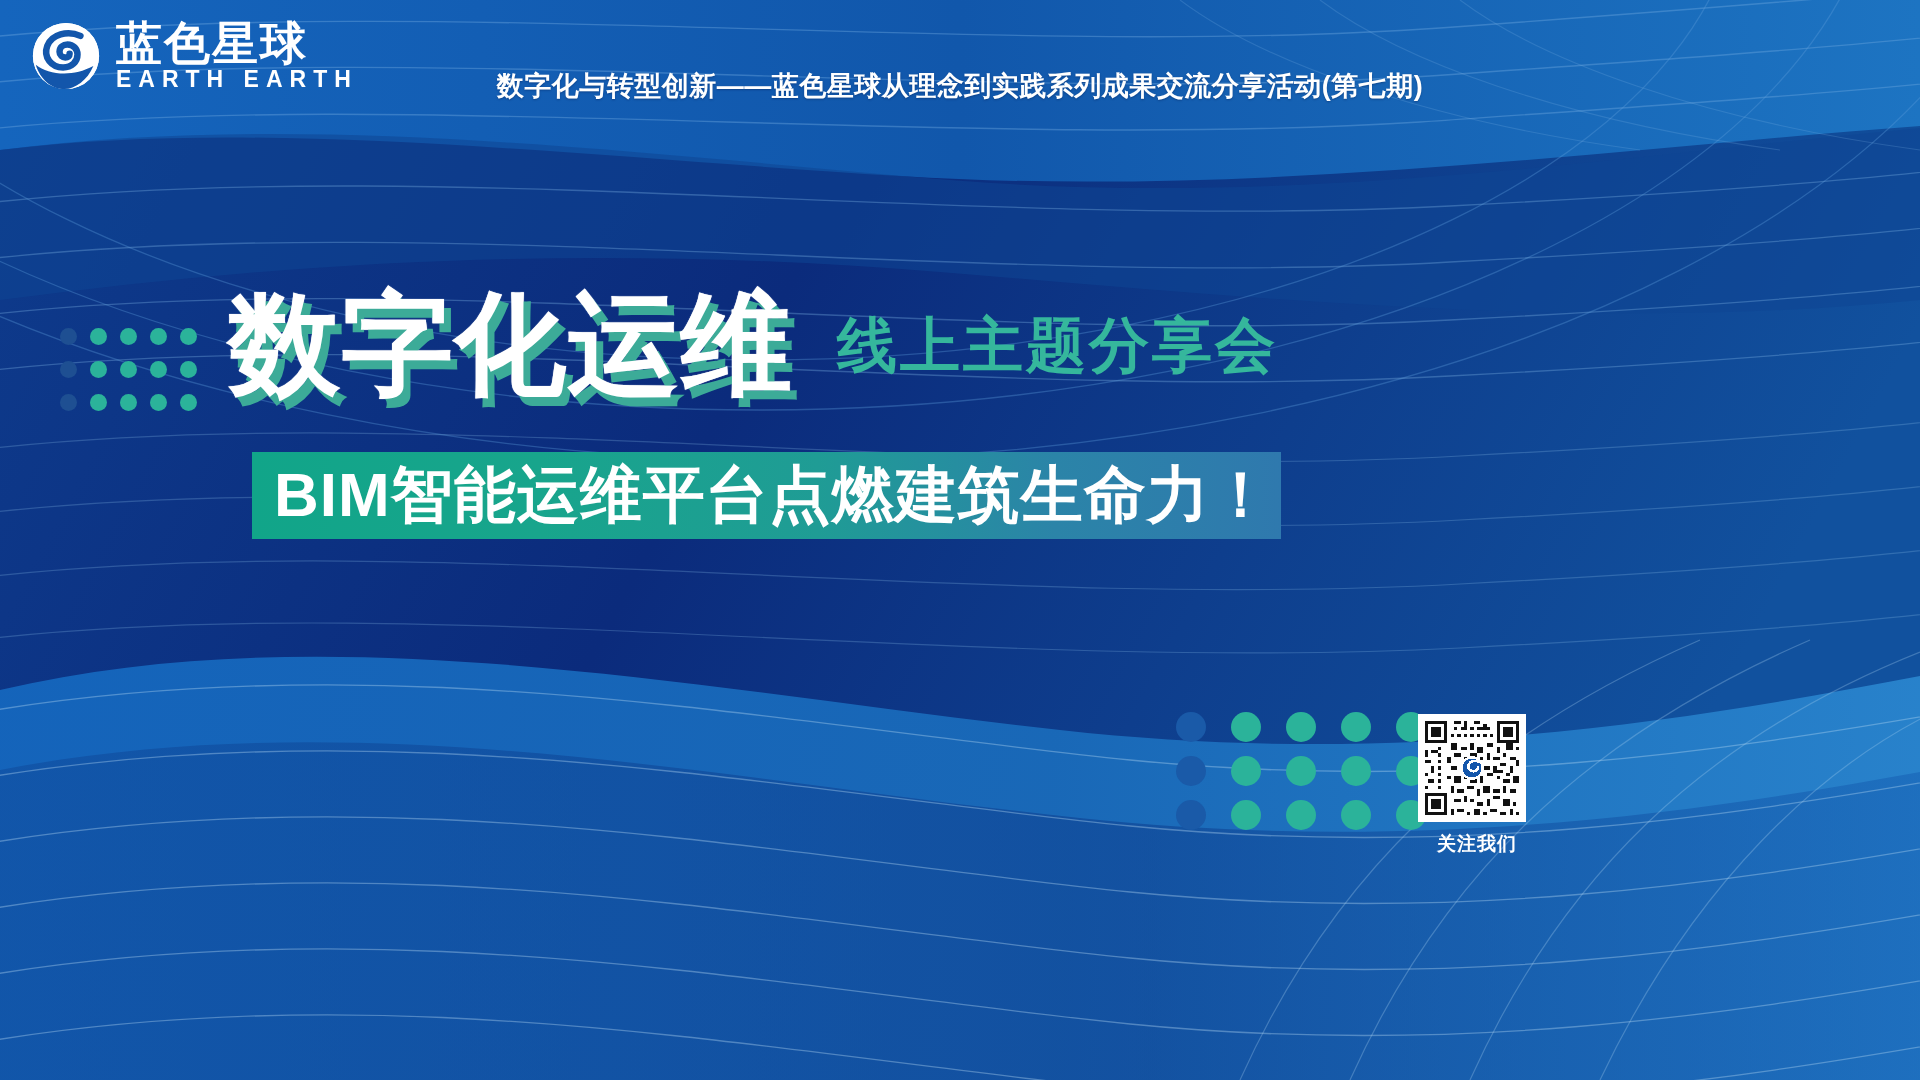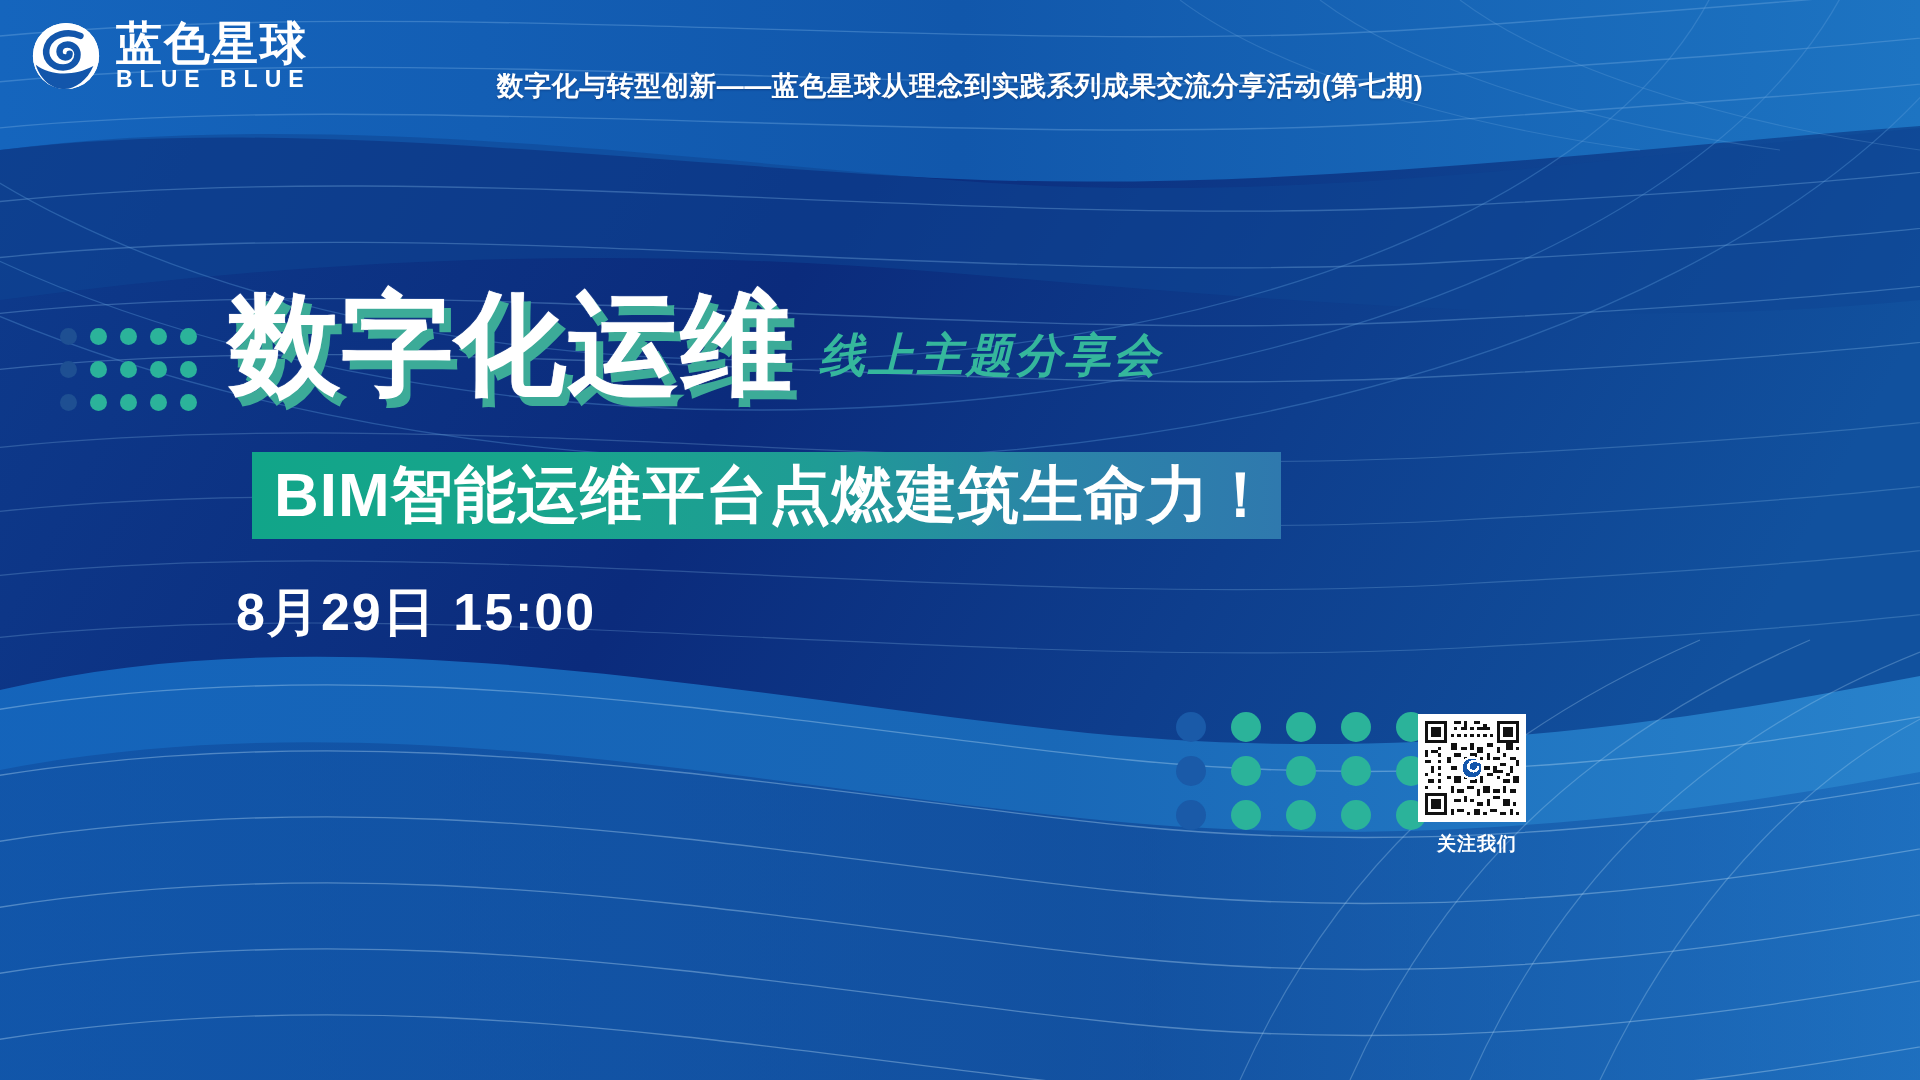--- a/index.html
+++ b/index.html
@@ -80,42 +80,41 @@
     grid-template-rows: repeat(3, 44px);
   }
   #dots-right i { width: 30px; height: 30px; }
   #dots-right i.pale { background: #1a5aa8; }
   
   .title-row {
     position: absolute;
     left: 228px; top: 289px;
     display: flex;
     align-items: flex-end;
-    gap: 26px;
+    gap: 44px;
   }
   .main-title {
     position: relative;
     font-size: 112px;
     font-weight: bold;
     line-height: 1;
     color: #ffffff;
     letter-spacing: 1px;
     white-space: nowrap;
     text-shadow:
        7px 9px 0 #3cab98,
        0 0 1px #ffffff;
   }
   .sub-title {
-    font-size: 46px;
+    font-size: 60px;
     font-weight: bold;
     color: #35b79c;
     letter-spacing: 3px;
     white-space: nowrap;
     padding-bottom: 14px;
-    font-style: italic;
   }
   
   .band {
     position: absolute;
     left: 252px; top: 452px;
     padding: 11px 8px 13px 22px;
     background: linear-gradient(90deg, #11a589 0%, #18a58c 28%, #1f9c95 55%, #2b84a8 78%, #2f79ae 100%);
     white-space: nowrap;
   }
   .band-text {
@@ -247,21 +246,21 @@
     <svg class="logo-mark" viewBox="0 0 100 100">
       <circle cx="50" cy="50" r="46" fill="#ffffff"></circle>
       <path d="M50 4 A46 46 0 0 1 50 96 A46 46 0 0 1 50 4 Z" fill="#ffffff"></path>
       <path d="M8 62 C26 76 58 80 88 64 C80 84 62 96 48 96 C30 96 14 82 8 62 Z" fill="#1356ab"></path>
       <path d="M70 22 C52 14 30 20 24 36 C18 52 30 66 46 66 C58 66 66 58 66 48
                C66 40 60 34 52 34 C46 34 41 38 41 44 C41 49 45 52 49 52
                C53 52 55 50 55 47" fill="none" stroke="#1356ab" stroke-width="9" stroke-linecap="round"></path>
     </svg>
     <div class="logo-text">
       <span class="logo-cn">蓝色星球</span>
-      <span class="logo-en">BLUE BLUE</span>
+      <span class="logo-en">EARTH EARTH</span>
     </div>
   </div>
 
   <div class="header-title">数字化与转型创新——蓝色星球从理念到实践系列成果交流分享活动(第七期)</div>
 
   <div class="dotgrid" id="dots-left">
     <i class="pale"></i>
       <i></i>
       <i></i>
       <i></i>
@@ -280,21 +279,20 @@
 
   <div class="title-row">
     <div class="main-title">数字化运维</div>
     <div class="sub-title">线上主题分享会</div>
   </div>
 
   <div class="band">
     <span class="band-text">BIM智能运维平台点燃建筑生命力！</span>
   </div>
 
-  <div class="date-line">8月29日 15:00</div>
 
   <div class="dotgrid" id="dots-right">
     <i class="pale"></i>
       <i></i>
       <i></i>
       <i></i>
       <i></i>
     <i class="pale"></i>
       <i></i>
       <i></i>

